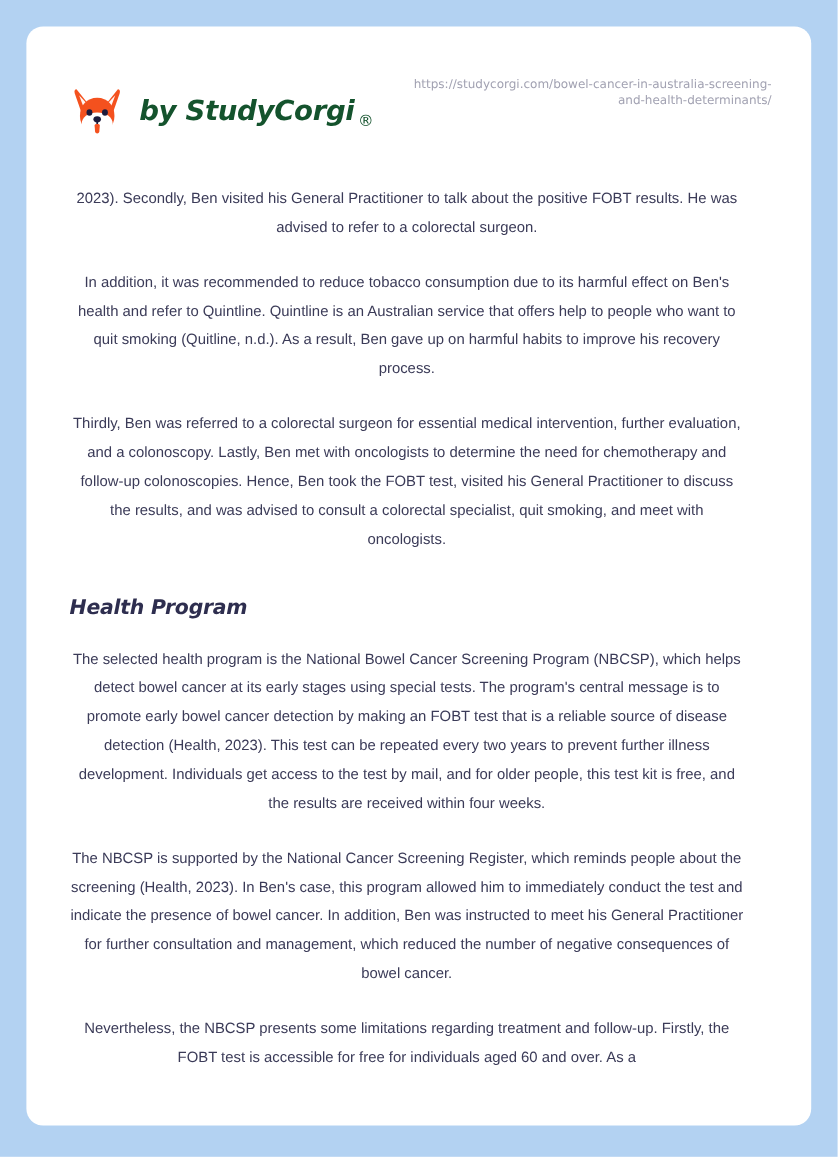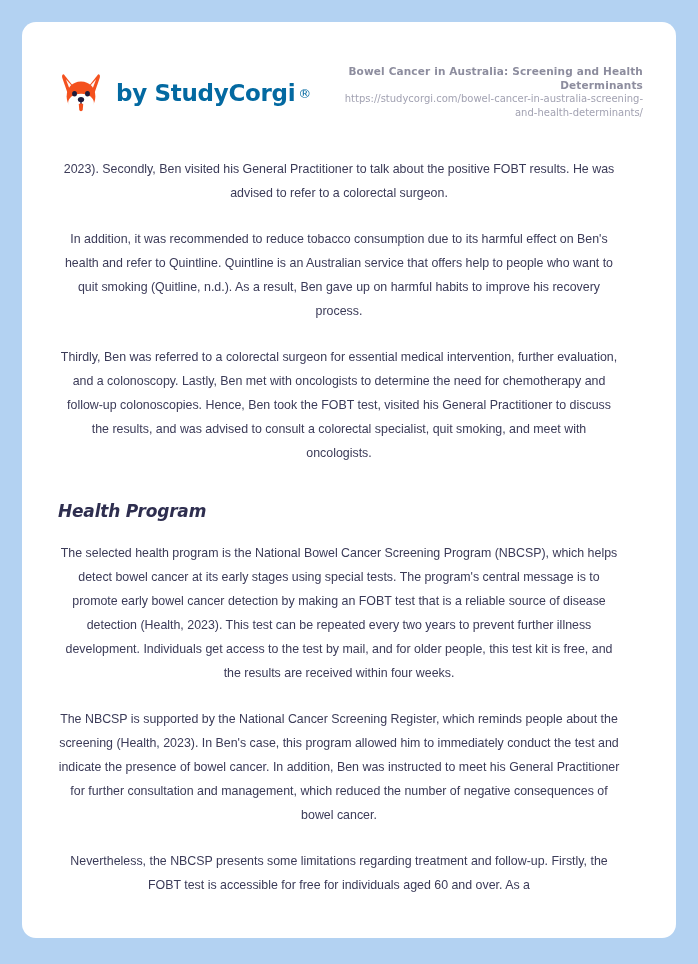--- a/index.html
+++ b/index.html
@@ -38,23 +38,24 @@
     padding-top: 6px;
   }
   .corgi-logo {
     width: 46px;
     height: 46px;
     flex: 0 0 auto;
     display: block;
   }
   .brand-text {
     display: flex;
-    align-items: center;
+    align-items: flex-end;
     margin-left: 12px;
-    color: #0369a1;
+    color: #14532d;
+    font-style: italic;
   }
   .brand-name {
     font-family: "DejaVu Sans", sans-serif;
     font-size: 23px;
     font-weight: bold;
     letter-spacing: -0.3px;
     line-height: 30px;
     white-space: nowrap;
   }
   .brand-reg {
@@ -136,21 +137,20 @@
         <path d="M32 44 L32 49" stroke="#1d1b3c" stroke-width="2" stroke-linecap="round"></path>
         <path d="M29 48 C29 46 35 46 35 48 L34.5 55 C34 58 30 58 29.5 55 Z" fill="#f4511e"></path>
       </svg>
       <div class="brand-text">
         <span class="brand-name">by StudyCorgi</span>
         <span class="brand-reg">®</span>
       </div>
     </div>
 
     <div class="header-meta">
-      <div class="header-title">Bowel Cancer in Australia: Screening and Health Determinants</div>
       <div class="header-url">https://studycorgi.com/bowel-cancer-in-australia-screening-and-health-determinants/</div>
     </div>
 
   </div>
 
   <div class="doc-body">
 
     <p>2023). Secondly, Ben visited his General Practitioner to talk about the positive FOBT results. He was advised to refer to a colorectal surgeon.</p>
     <p>In addition, it was recommended to reduce tobacco consumption due to its harmful effect on Ben's health and refer to Quintline. Quintline is an Australian service that offers help to people who want to quit smoking (Quitline, n.d.). As a result, Ben gave up on harmful habits to improve his recovery process.</p>
     <p>Thirdly, Ben was referred to a colorectal surgeon for essential medical intervention, further evaluation, and a colonoscopy. Lastly, Ben met with oncologists to determine the need for chemotherapy and follow-up colonoscopies. Hence, Ben took the FOBT test, visited his General Practitioner to discuss the results, and was advised to consult a colorectal specialist, quit smoking, and meet with oncologists.</p>

